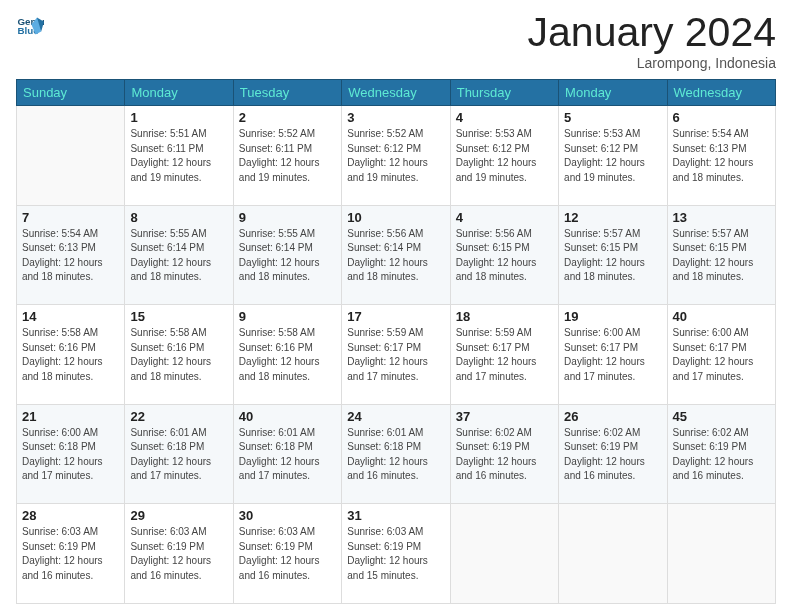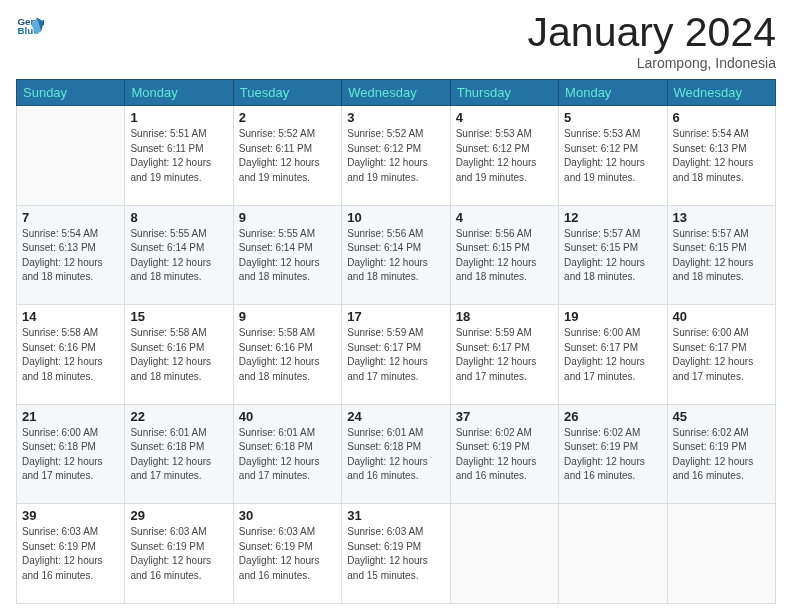--- a/index.html
+++ b/index.html
@@ -345,21 +345,21 @@
         <span class="day-num">45</span>
         <div class="day-info">
           Sunrise: 6:02 AM<br>
           Sunset: 6:19 PM<br>
           Daylight: 12 hours and 16 minutes.
         </div>
       </td>
         </tr>
         <tr>
           <td>
-        <span class="day-num">39</span>
+        <span class="day-num">28</span>
         <div class="day-info">
           Sunrise: 6:03 AM<br>
           Sunset: 6:19 PM<br>
           Daylight: 12 hours and 16 minutes.
         </div>
       </td>
           <td>
         <span class="day-num">29</span>
         <div class="day-info">
           Sunrise: 6:03 AM<br>

